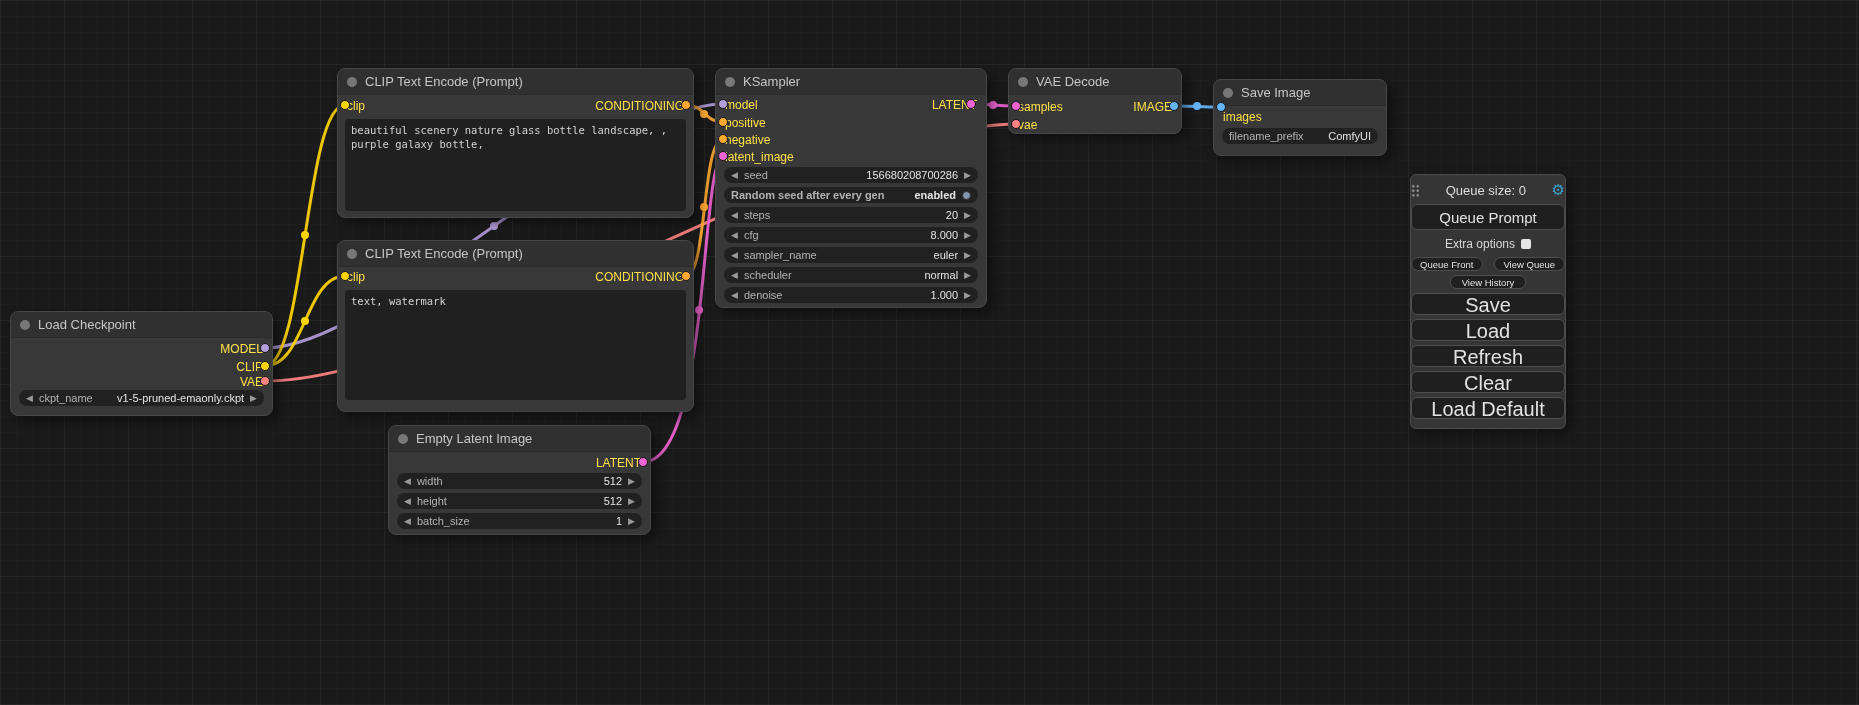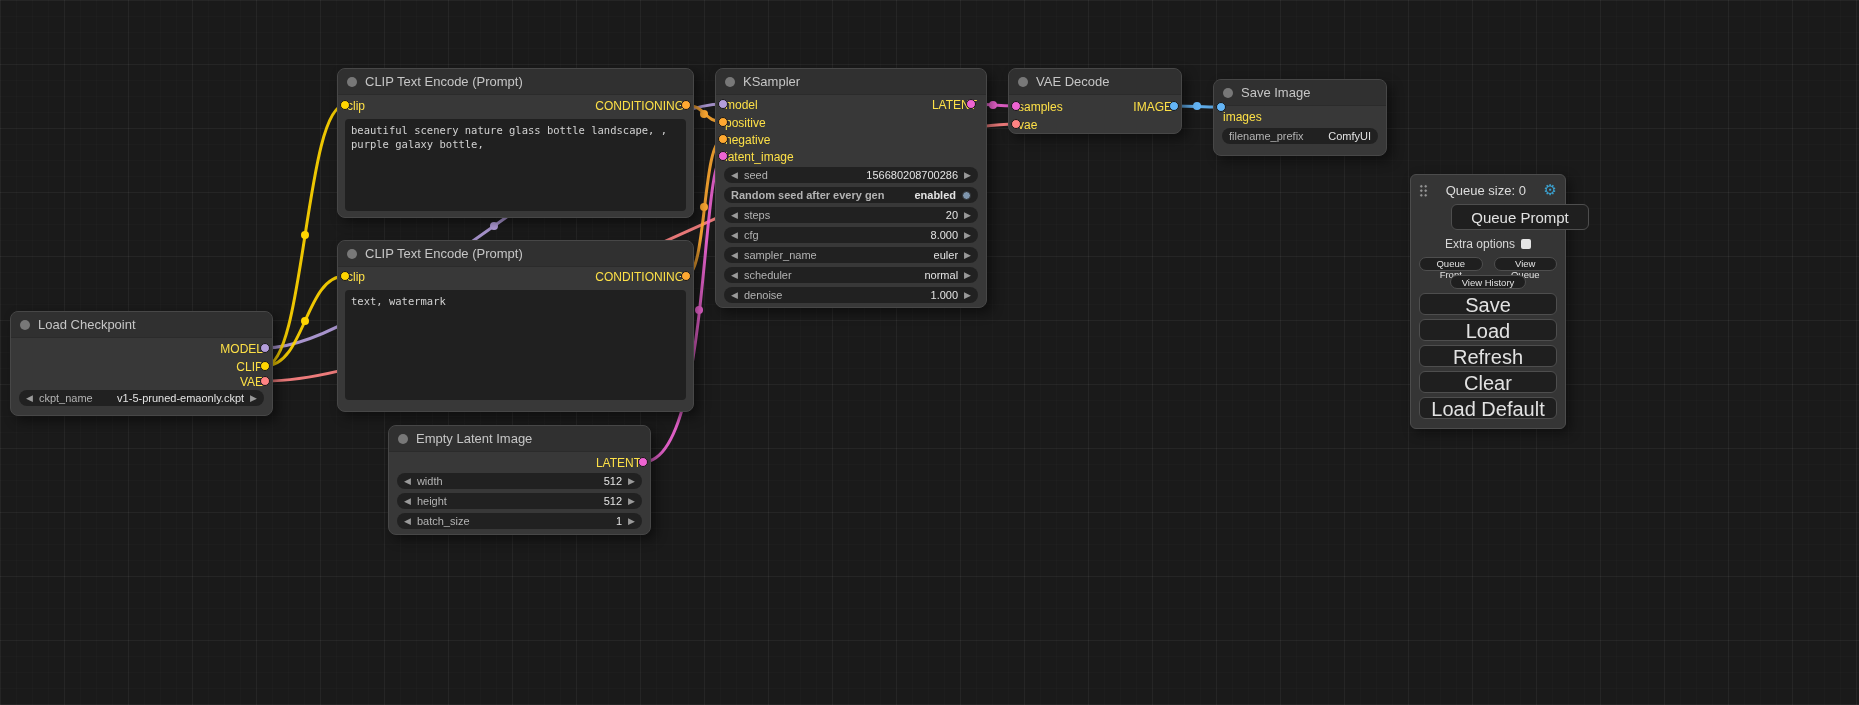--- a/index.html
+++ b/index.html
@@ -50,35 +50,35 @@
     position:absolute; left:7px; right:7px; display:block; width:auto;
     background:#202020; border:none; border-radius:4px; outline:none; resize:none;
     color:#d2d2d2; font-family:"DejaVu Sans Mono", monospace; font-size:10.5px; line-height:14px;
     padding:4px 6px; overflow:hidden;
   }
 
   .queue-panel {
     position:absolute; left:1410px; top:174px; width:156px; z-index:4;
     background:#353535; border:1px solid #4c4c4c; border-radius:6px;
     box-shadow:4px 4px 12px rgba(0,0,0,.45);
-    padding:7px 8px 9px; display:flex; flex-direction:column;
+    padding:7px 0 9px; display:flex; flex-direction:column;
   }
   .qp-header { display:flex; align-items:center; gap:6px; height:16px; font-size:13px; color:#dddddd; }
   .qp-handle {
     width:9px; height:13px; flex:none; cursor:move;
     background-image:radial-gradient(#9b9b9b 1.1px, transparent 1.3px);
     background-size:4.5px 4.5px;
   }
   .qp-title { flex:1; text-align:center; }
   .qp-gear { flex:none; font-family:"DejaVu Sans", sans-serif; font-size:15px; line-height:1; color:#3ba0ce; cursor:pointer; }
   .btn {
     display:block; width:100%; background:#1f1f1f; border:1px solid #4e4e4e; border-radius:6px;
     color:#e2e2e2; text-align:center; cursor:pointer; font-family:inherit;
   }
-  .btn-large { height:26px; font-size:15px; margin-top:6px;margin-left:32px; }
+  .btn-large { height:26px; font-size:15px; margin-top:6px; }
   .btn-med  { height:22px; font-size:20px; margin-top:4px; }
   .btn-small { height:14px; font-size:9.5px; border-radius:7px; padding:0 5px; width:auto; flex:1; }
   .qp-extra { display:flex; align-items:center; justify-content:center; gap:6px; margin-top:7px; font-size:12px; color:#d8d8d8; }
   .qp-check { width:10px; height:10px; background:#e5e5e5; border-radius:2px; flex:none; cursor:pointer; }
   .qp-row { display:flex; gap:11px; margin-top:6px; }
   .qp-row.center { justify-content:center; margin-top:4px; }
   .qp-row.center .btn-small { flex:0 0 auto; width:76px; }
 </style>
 </head>
 <body>

